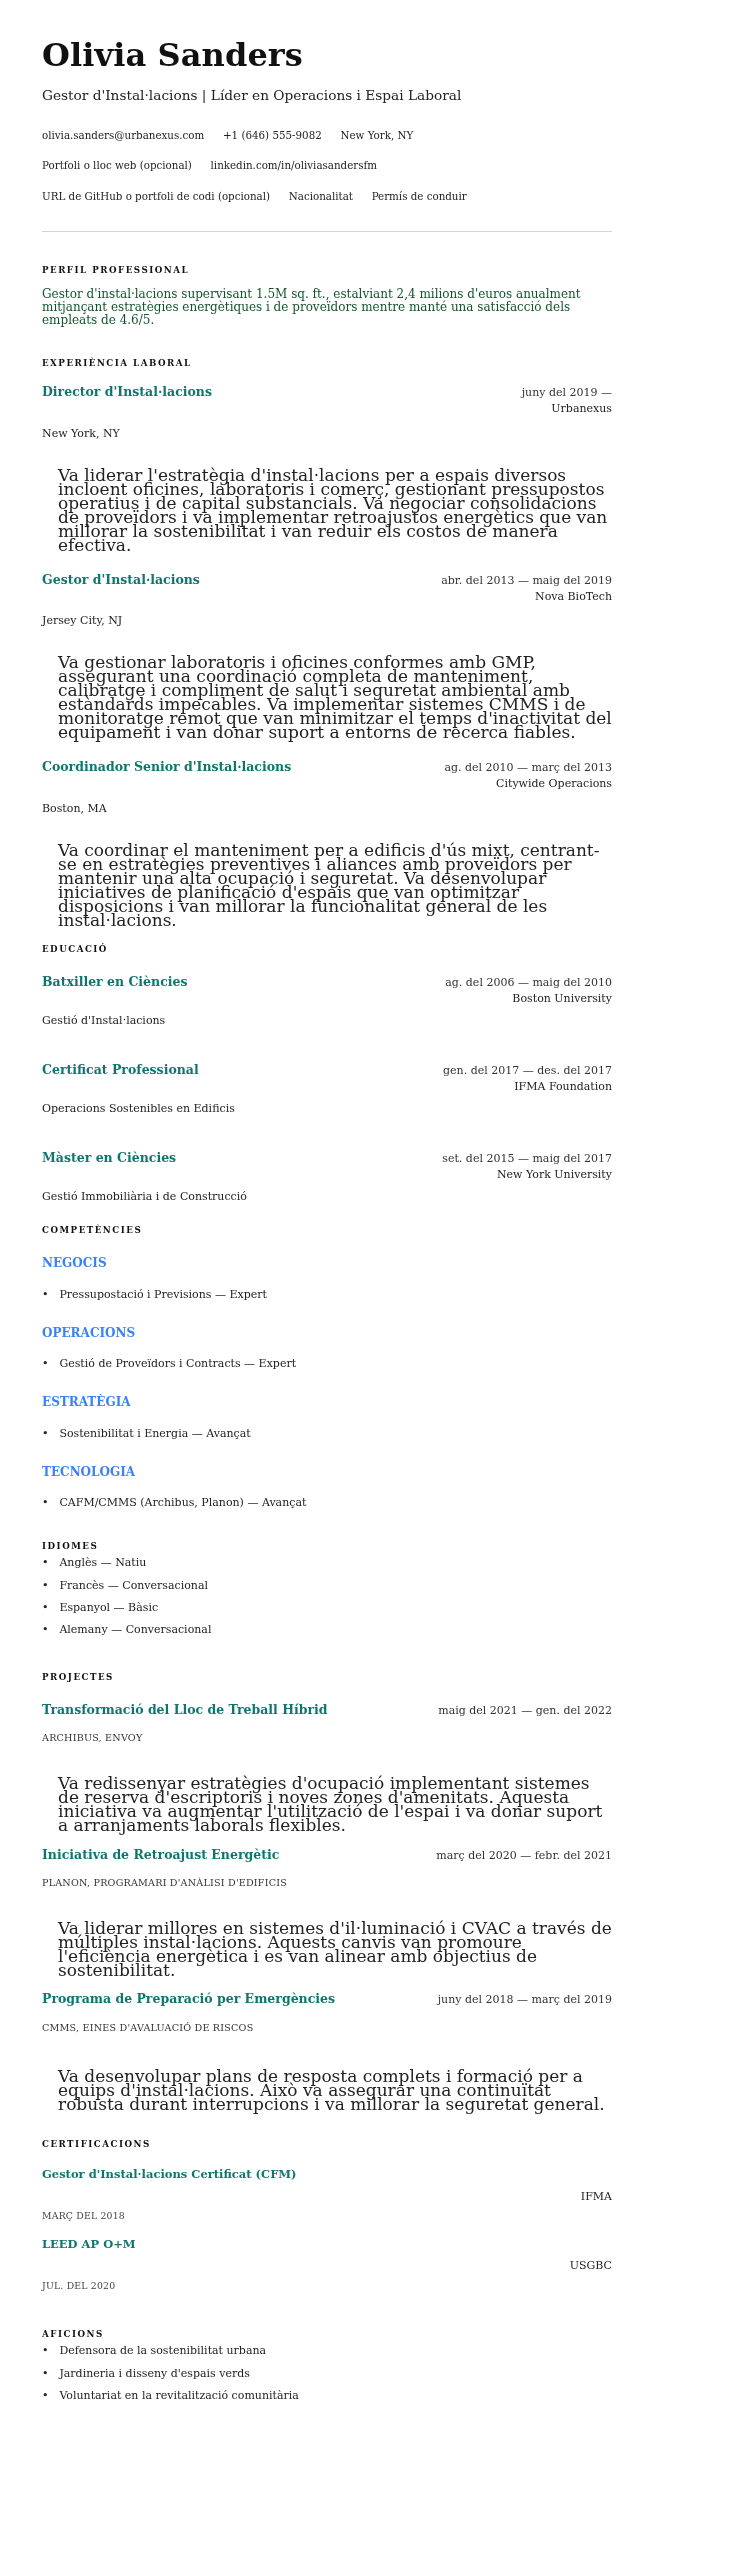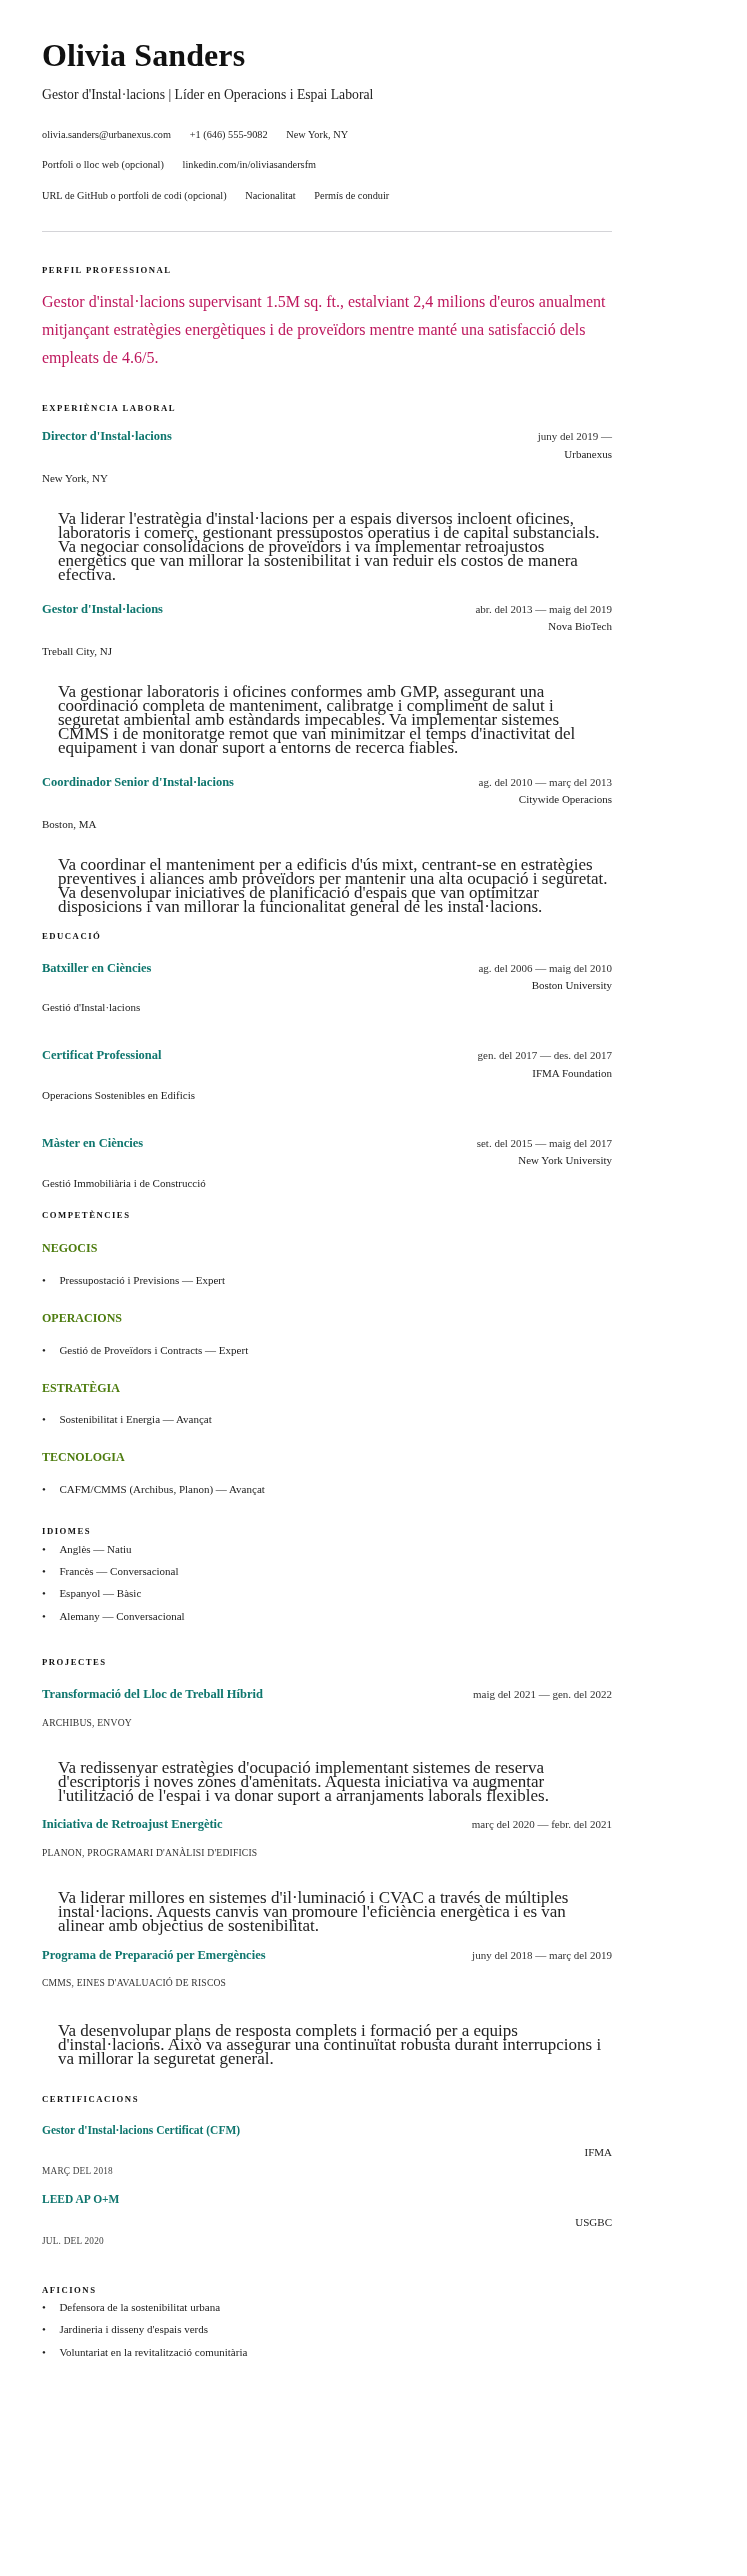--- a/index.html
+++ b/index.html
@@ -10,21 +10,20 @@
     body {
       width: 747px;
       min-height: 2576px;
       font-family: "DejaVu Serif", serif;
       color: #1a1a1a;
     }
     .page {
       padding: 35px 42px 37px 42px;
       box-sizing: border-box;
       width: 654px;
-      font-family: Liberation Serif, serif;
     }
     .name {
       font-size: 32px;
       font-weight: bold;
       line-height: 41px;
       margin: 0;
       color: #111111;
       letter-spacing: 0.1px;
     }
     .headline {
@@ -51,23 +50,23 @@
     .section-title {
       font-size: 8.7px;
       font-weight: bold;
       letter-spacing: 1.5px;
       text-transform: uppercase;
       color: #111111;
       margin: 0;
       line-height: 12.5px;
     }
     .summary {
-      font-size: 16px;
-      line-height: 28px;
-      color: #be185d;
+      font-size: 12px;
+      line-height: 13px;
+      color: #14532d;
       margin: 11.2px 0 0 0;
     }
     .s-profile { margin-top: 32px; }
     .s-exp { margin-top: 30px; }
     .s-edu { margin-top: 16px; }
     .s-skills { margin-top: 18.7px; }
     .s-lang { margin-top: 25px; }
     .s-proj { margin-top: 29px; }
     .s-cert { margin-top: 27px; }
     .s-hobby { margin-top: 35px; }
@@ -115,21 +114,21 @@
     .edu .entry-field {
       font-size: 11px;
       color: #222222;
       line-height: 16px;
       margin-top: 6.2px;
     }
 
     .skill-group-title {
       font-size: 12px;
       font-weight: bold;
-      color: #4d7c0f;
+      color: #3b82f6;
       line-height: 16px;
       margin: 18.7px 0 0 0;
       text-transform: uppercase;
     }
     ul.bullets {
       list-style: none;
       margin: 0;
       padding: 0;
     }
     ul.bullets li {
@@ -220,21 +219,21 @@
       <div class="entry-loc">New York, NY</div>
       <p class="entry-desc">Va liderar l'estratègia d'instal·lacions per a espais diversos incloent oficines, laboratoris i comerç, gestionant pressupostos operatius i de capital substancials. Va negociar consolidacions de proveïdors i va implementar retroajustos energètics que van millorar la sostenibilitat i van reduir els costos de manera efectiva.</p>
     </div>
 
     <div class="job">
       <div class="entry-head">
         <span class="entry-title">Gestor d'Instal·lacions</span>
         <span class="entry-date">abr. del 2013 — maig del 2019</span>
       </div>
       <div class="entry-org">Nova BioTech</div>
-      <div class="entry-loc">Treball City, NJ</div>
+      <div class="entry-loc">Jersey City, NJ</div>
       <p class="entry-desc">Va gestionar laboratoris i oficines conformes amb GMP, assegurant una coordinació completa de manteniment, calibratge i compliment de salut i seguretat ambiental amb estàndards impecables. Va implementar sistemes CMMS i de monitoratge remot que van minimitzar el temps d'inactivitat del equipament i van donar suport a entorns de recerca fiables.</p>
     </div>
 
     <div class="job">
       <div class="entry-head">
         <span class="entry-title">Coordinador Senior d'Instal·lacions</span>
         <span class="entry-date">ag. del 2010 — març del 2013</span>
       </div>
       <div class="entry-org">Citywide Operacions</div>
       <div class="entry-loc">Boston, MA</div>

